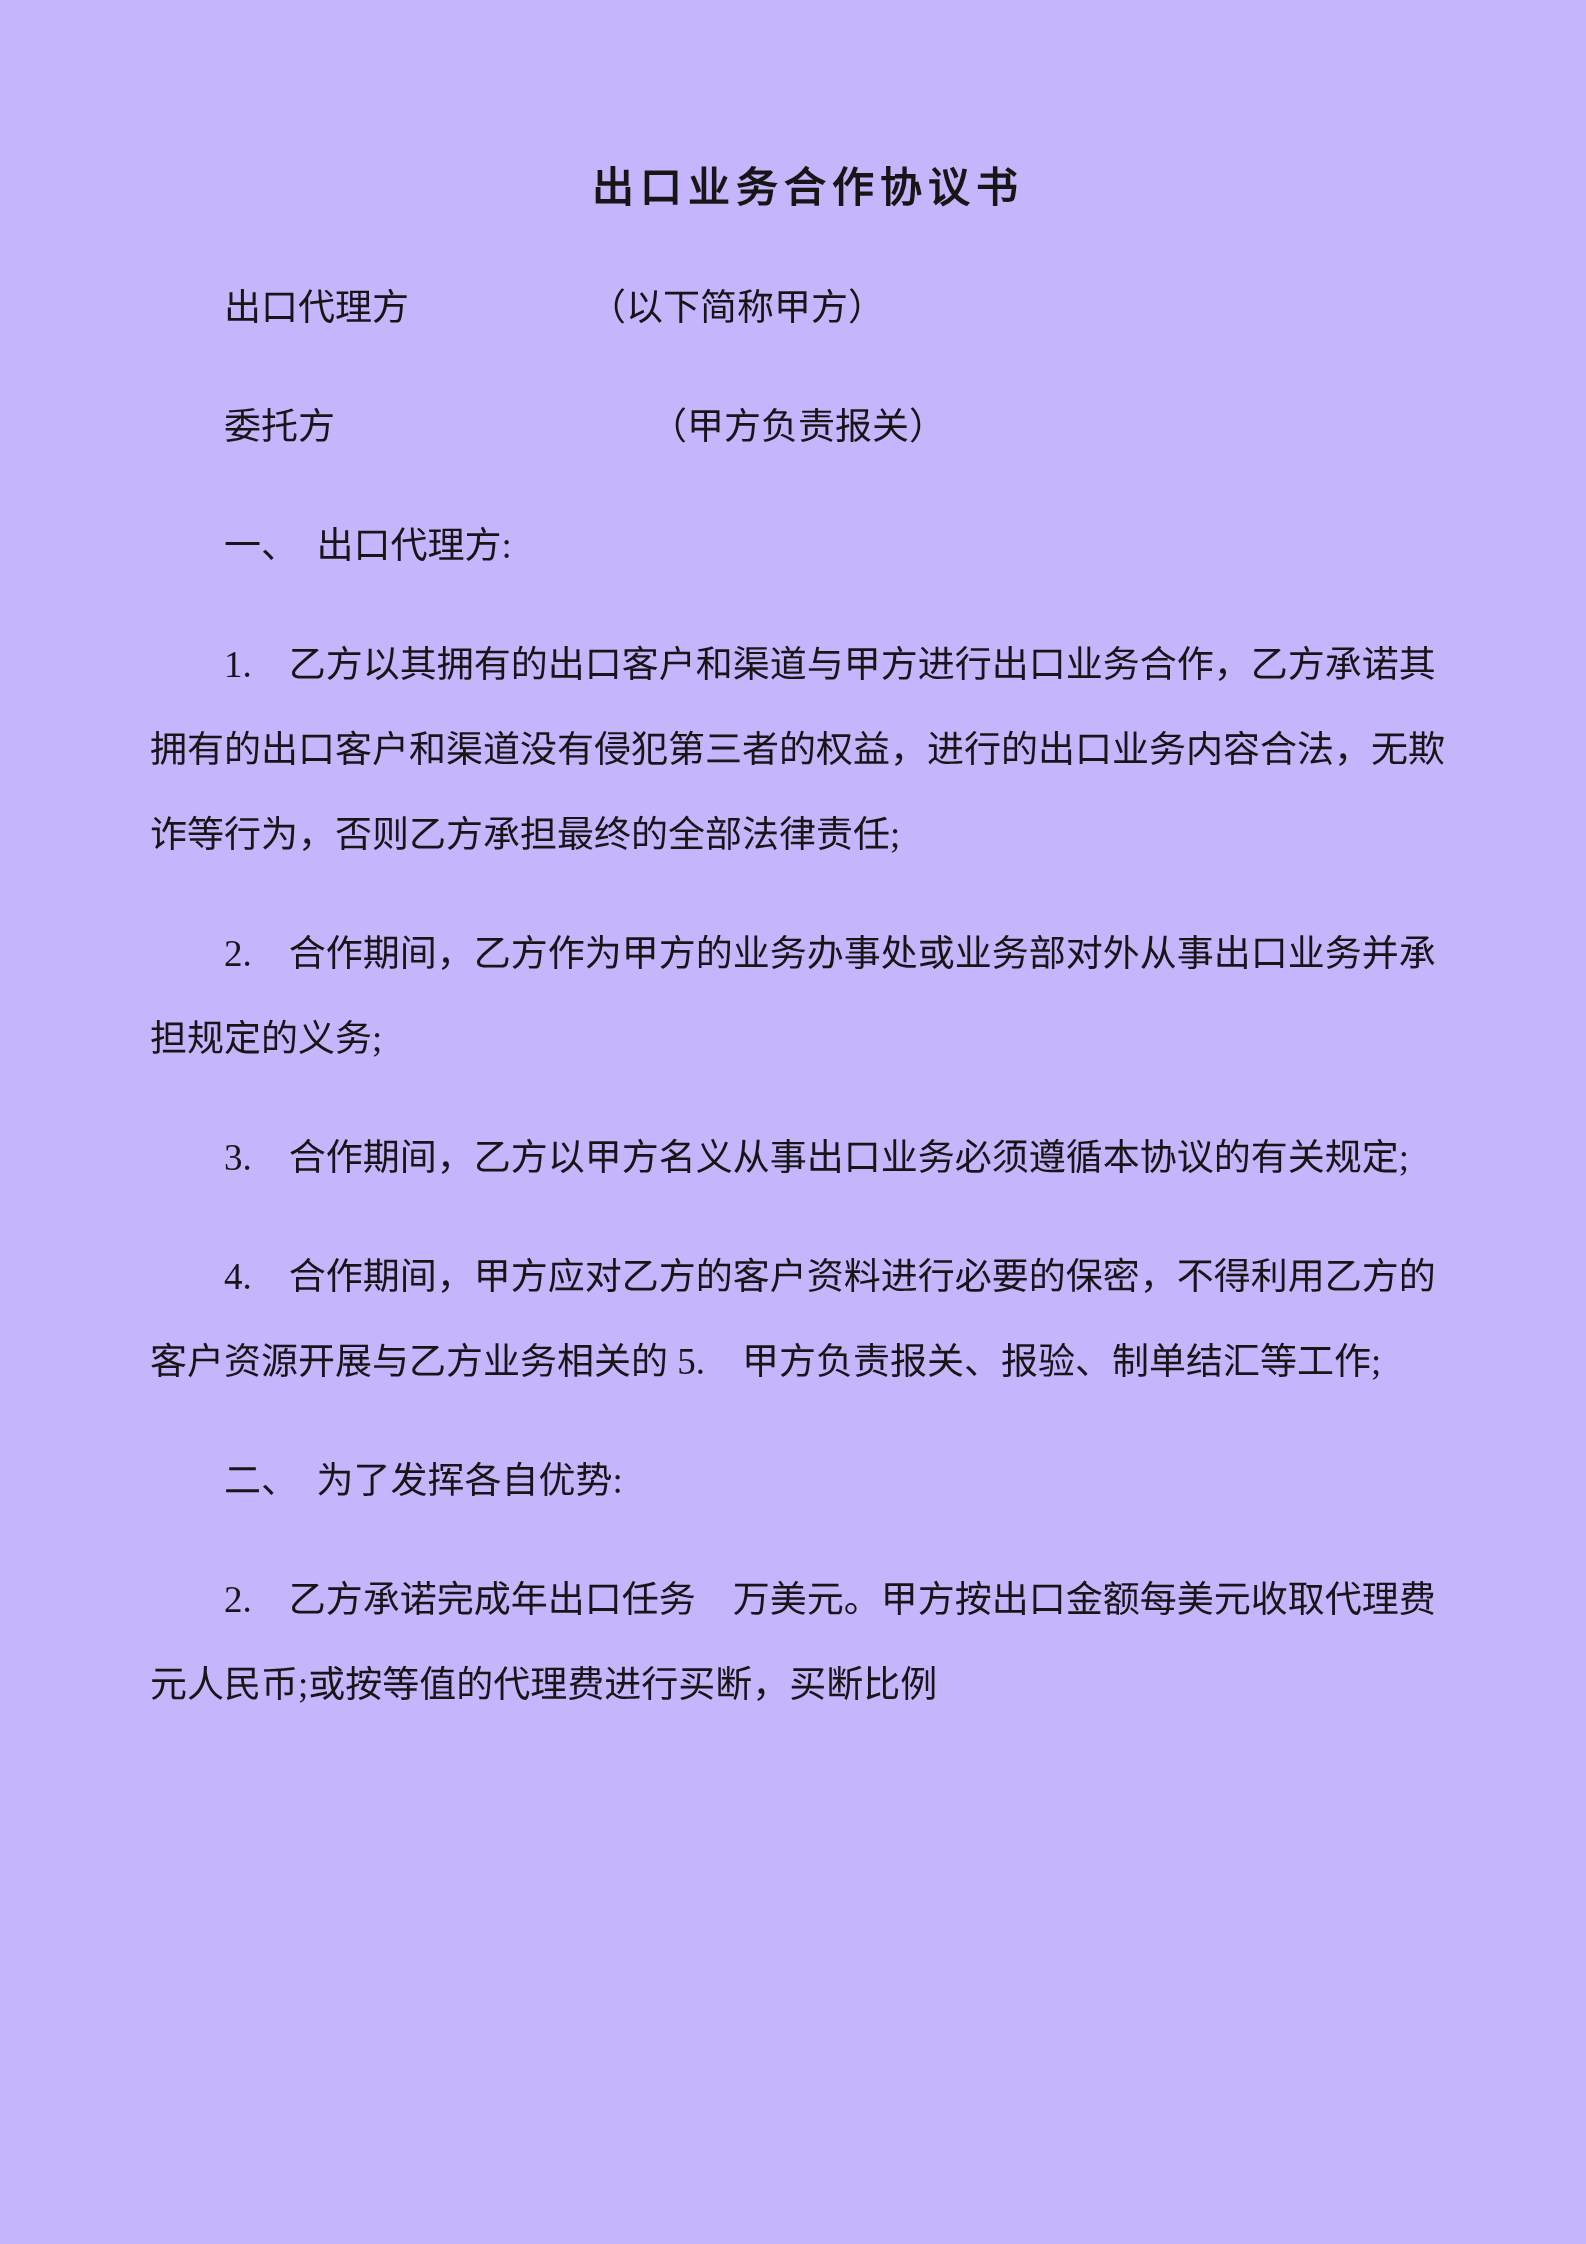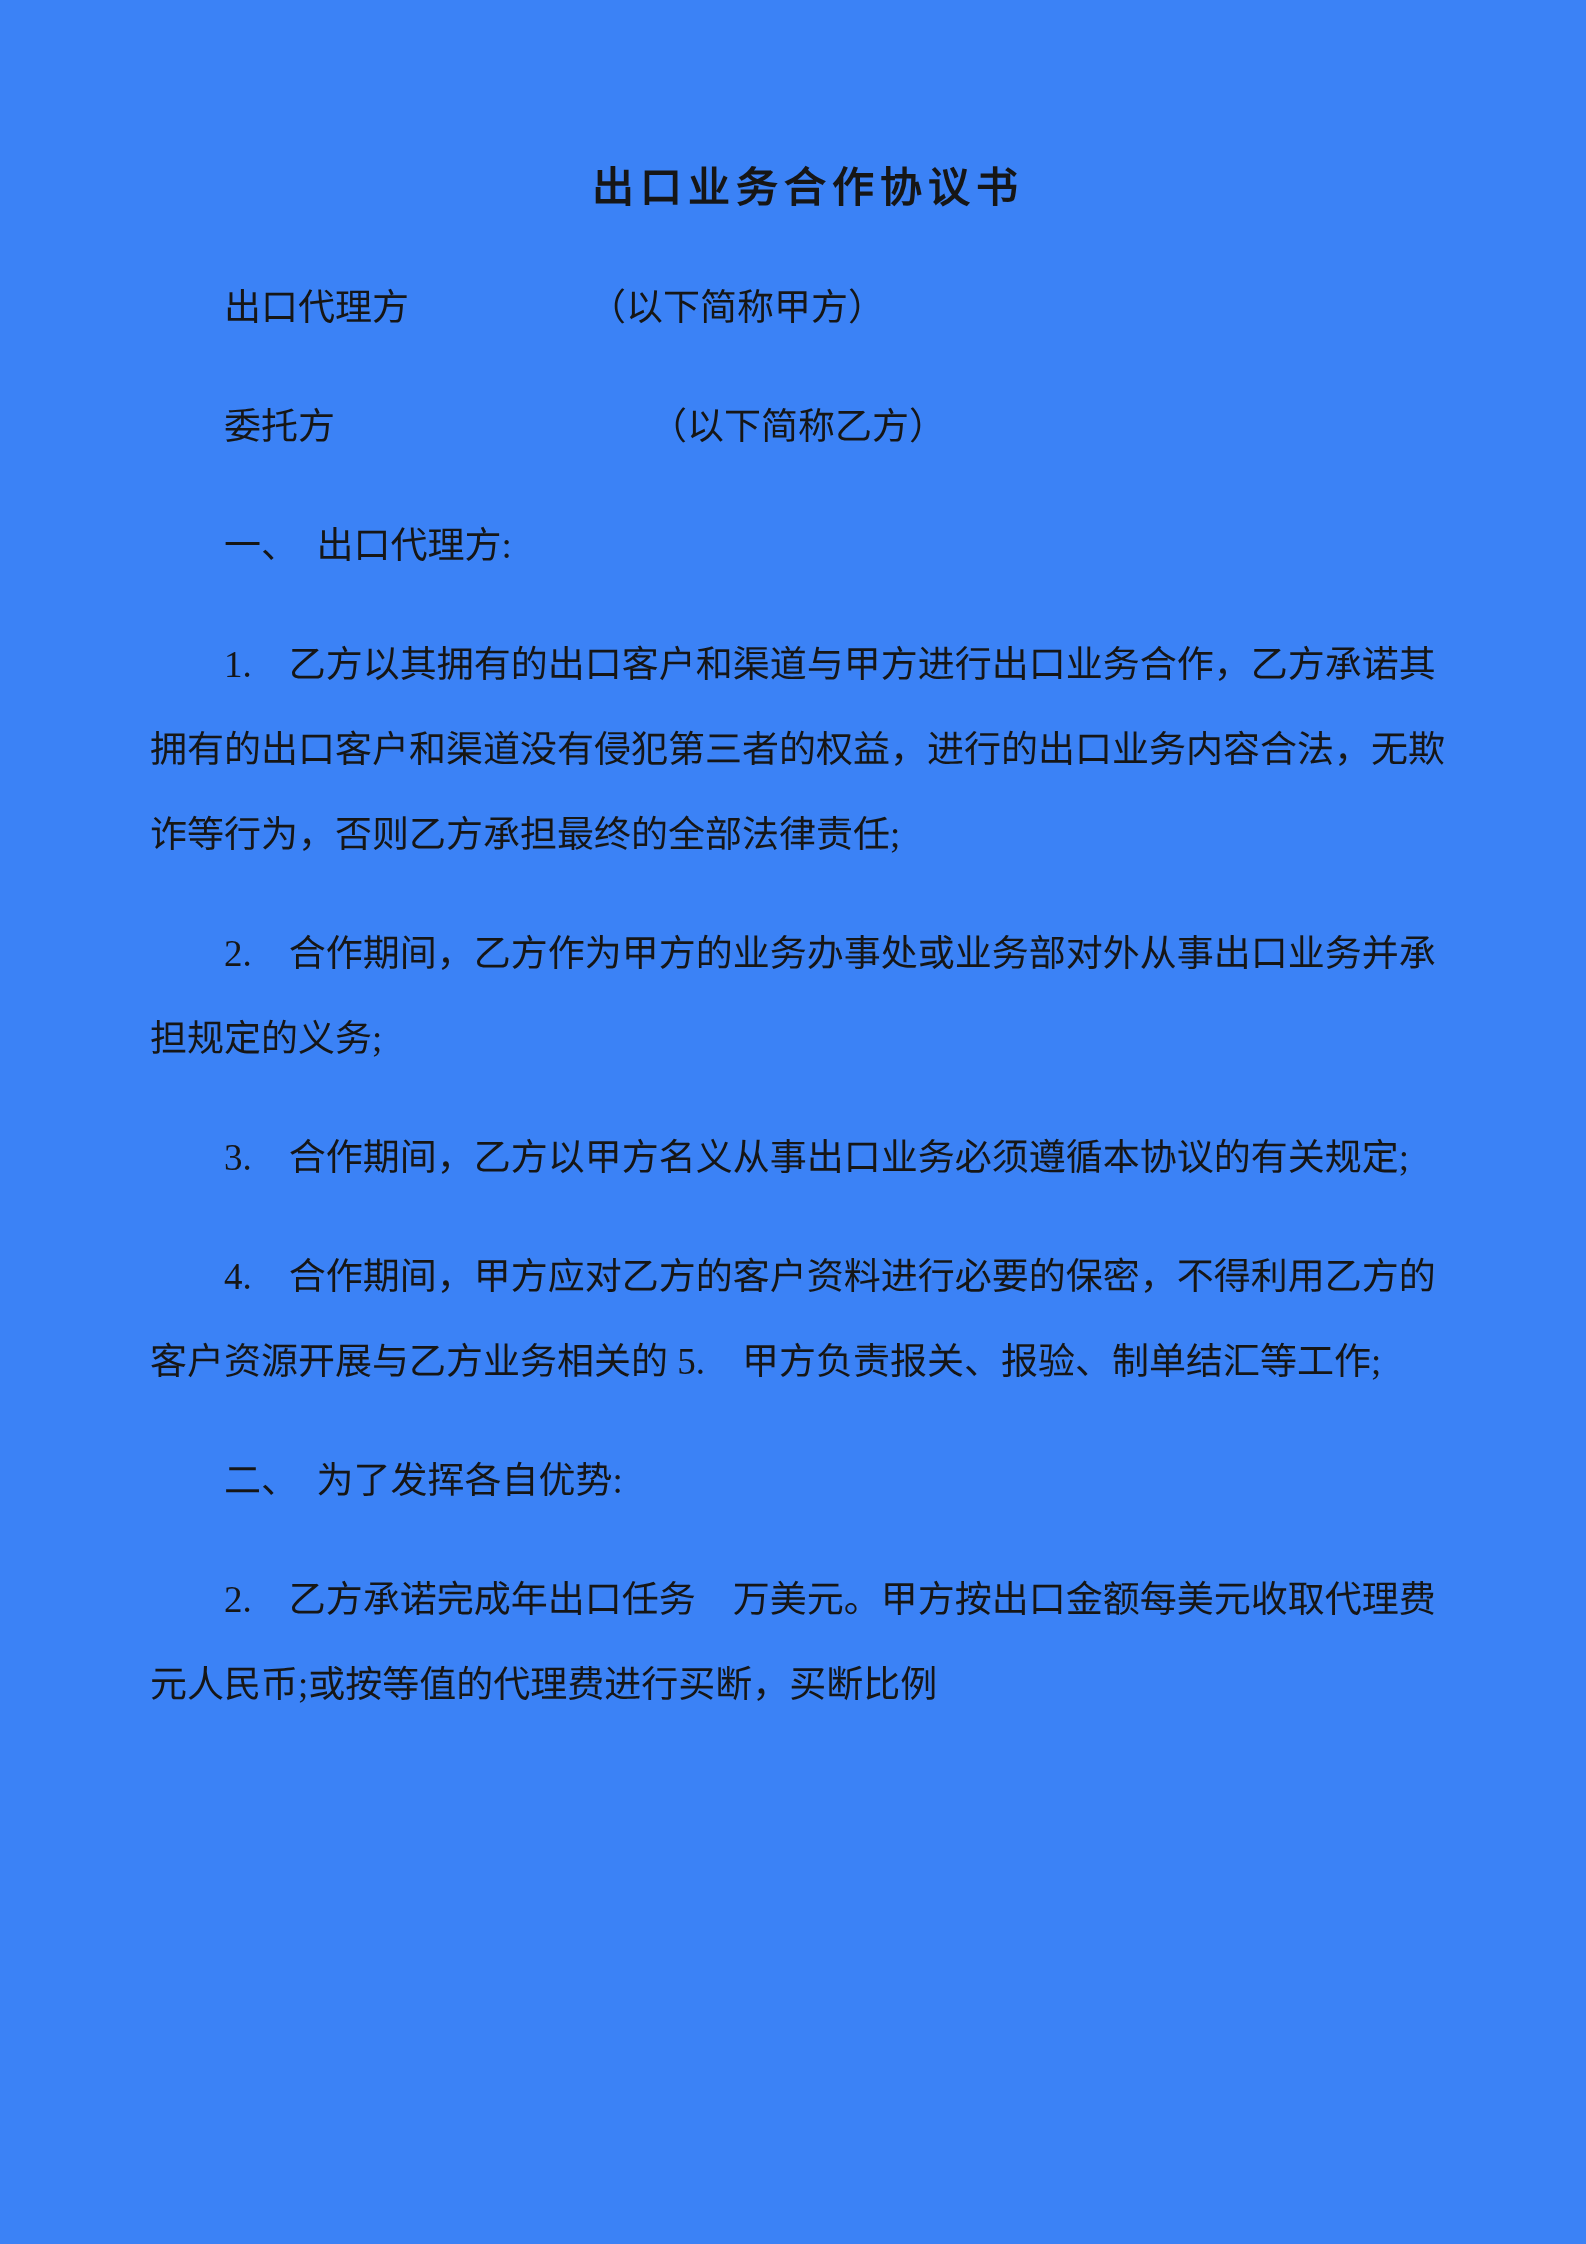--- a/index.html
+++ b/index.html
@@ -5,21 +5,21 @@
   html, body {
     margin: 0;
     padding: 0;
     background: #ffffff;
   }
   .page {
     position: relative;
     width: 1586px;
     height: 2244px;
     box-sizing: border-box;
-    background: #3b82f6;
+    background: #c4b5fd;
     padding: 146px 120px 60px 150px;
     font-family: "Liberation Serif", "DejaVu Serif", serif;
     font-size: 37px;
     line-height: 85px;
     color: #161616;
     overflow: hidden;
   }
   .para {
     margin: 0 0 34px 0;
     white-space: pre-wrap;
@@ -46,21 +46,21 @@
 </style>
 </head>
 <body>
 
 <div class="page">
 
   <div class="doc-title">出口业务合作协议书</div>
 
   <p class="para party"><span class="indent-space">　　</span><span>出口代理方</span><span class="gap gap-1"></span><span>（以下简称甲方）</span></p>
 
-  <p class="para party"><span class="indent-space">　　</span><span>委托方</span><span class="gap gap-2"></span><span>（以下简称乙方）</span></p>
+  <p class="para party"><span class="indent-space">　　</span><span>委托方</span><span class="gap gap-2"></span><span>（甲方负责报关）</span></p>
 
 
   <p class="para indented">一、　出口代理方:</p>
 
   <p class="para indented">1.　乙方以其拥有的出口客户和渠道与甲方进行出口业务合作，乙方承诺其拥有的出口客户和渠道没有侵犯第三者的权益，进行的出口业务内容合法，无欺诈等行为，否则乙方承担最终的全部法律责任;</p>
 
   <p class="para indented">2.　合作期间，乙方作为甲方的业务办事处或业务部对外从事出口业务并承担规定的义务;</p>
 
   <p class="para indented">3.　合作期间，乙方以甲方名义从事出口业务必须遵循本协议的有关规定;</p>
 

